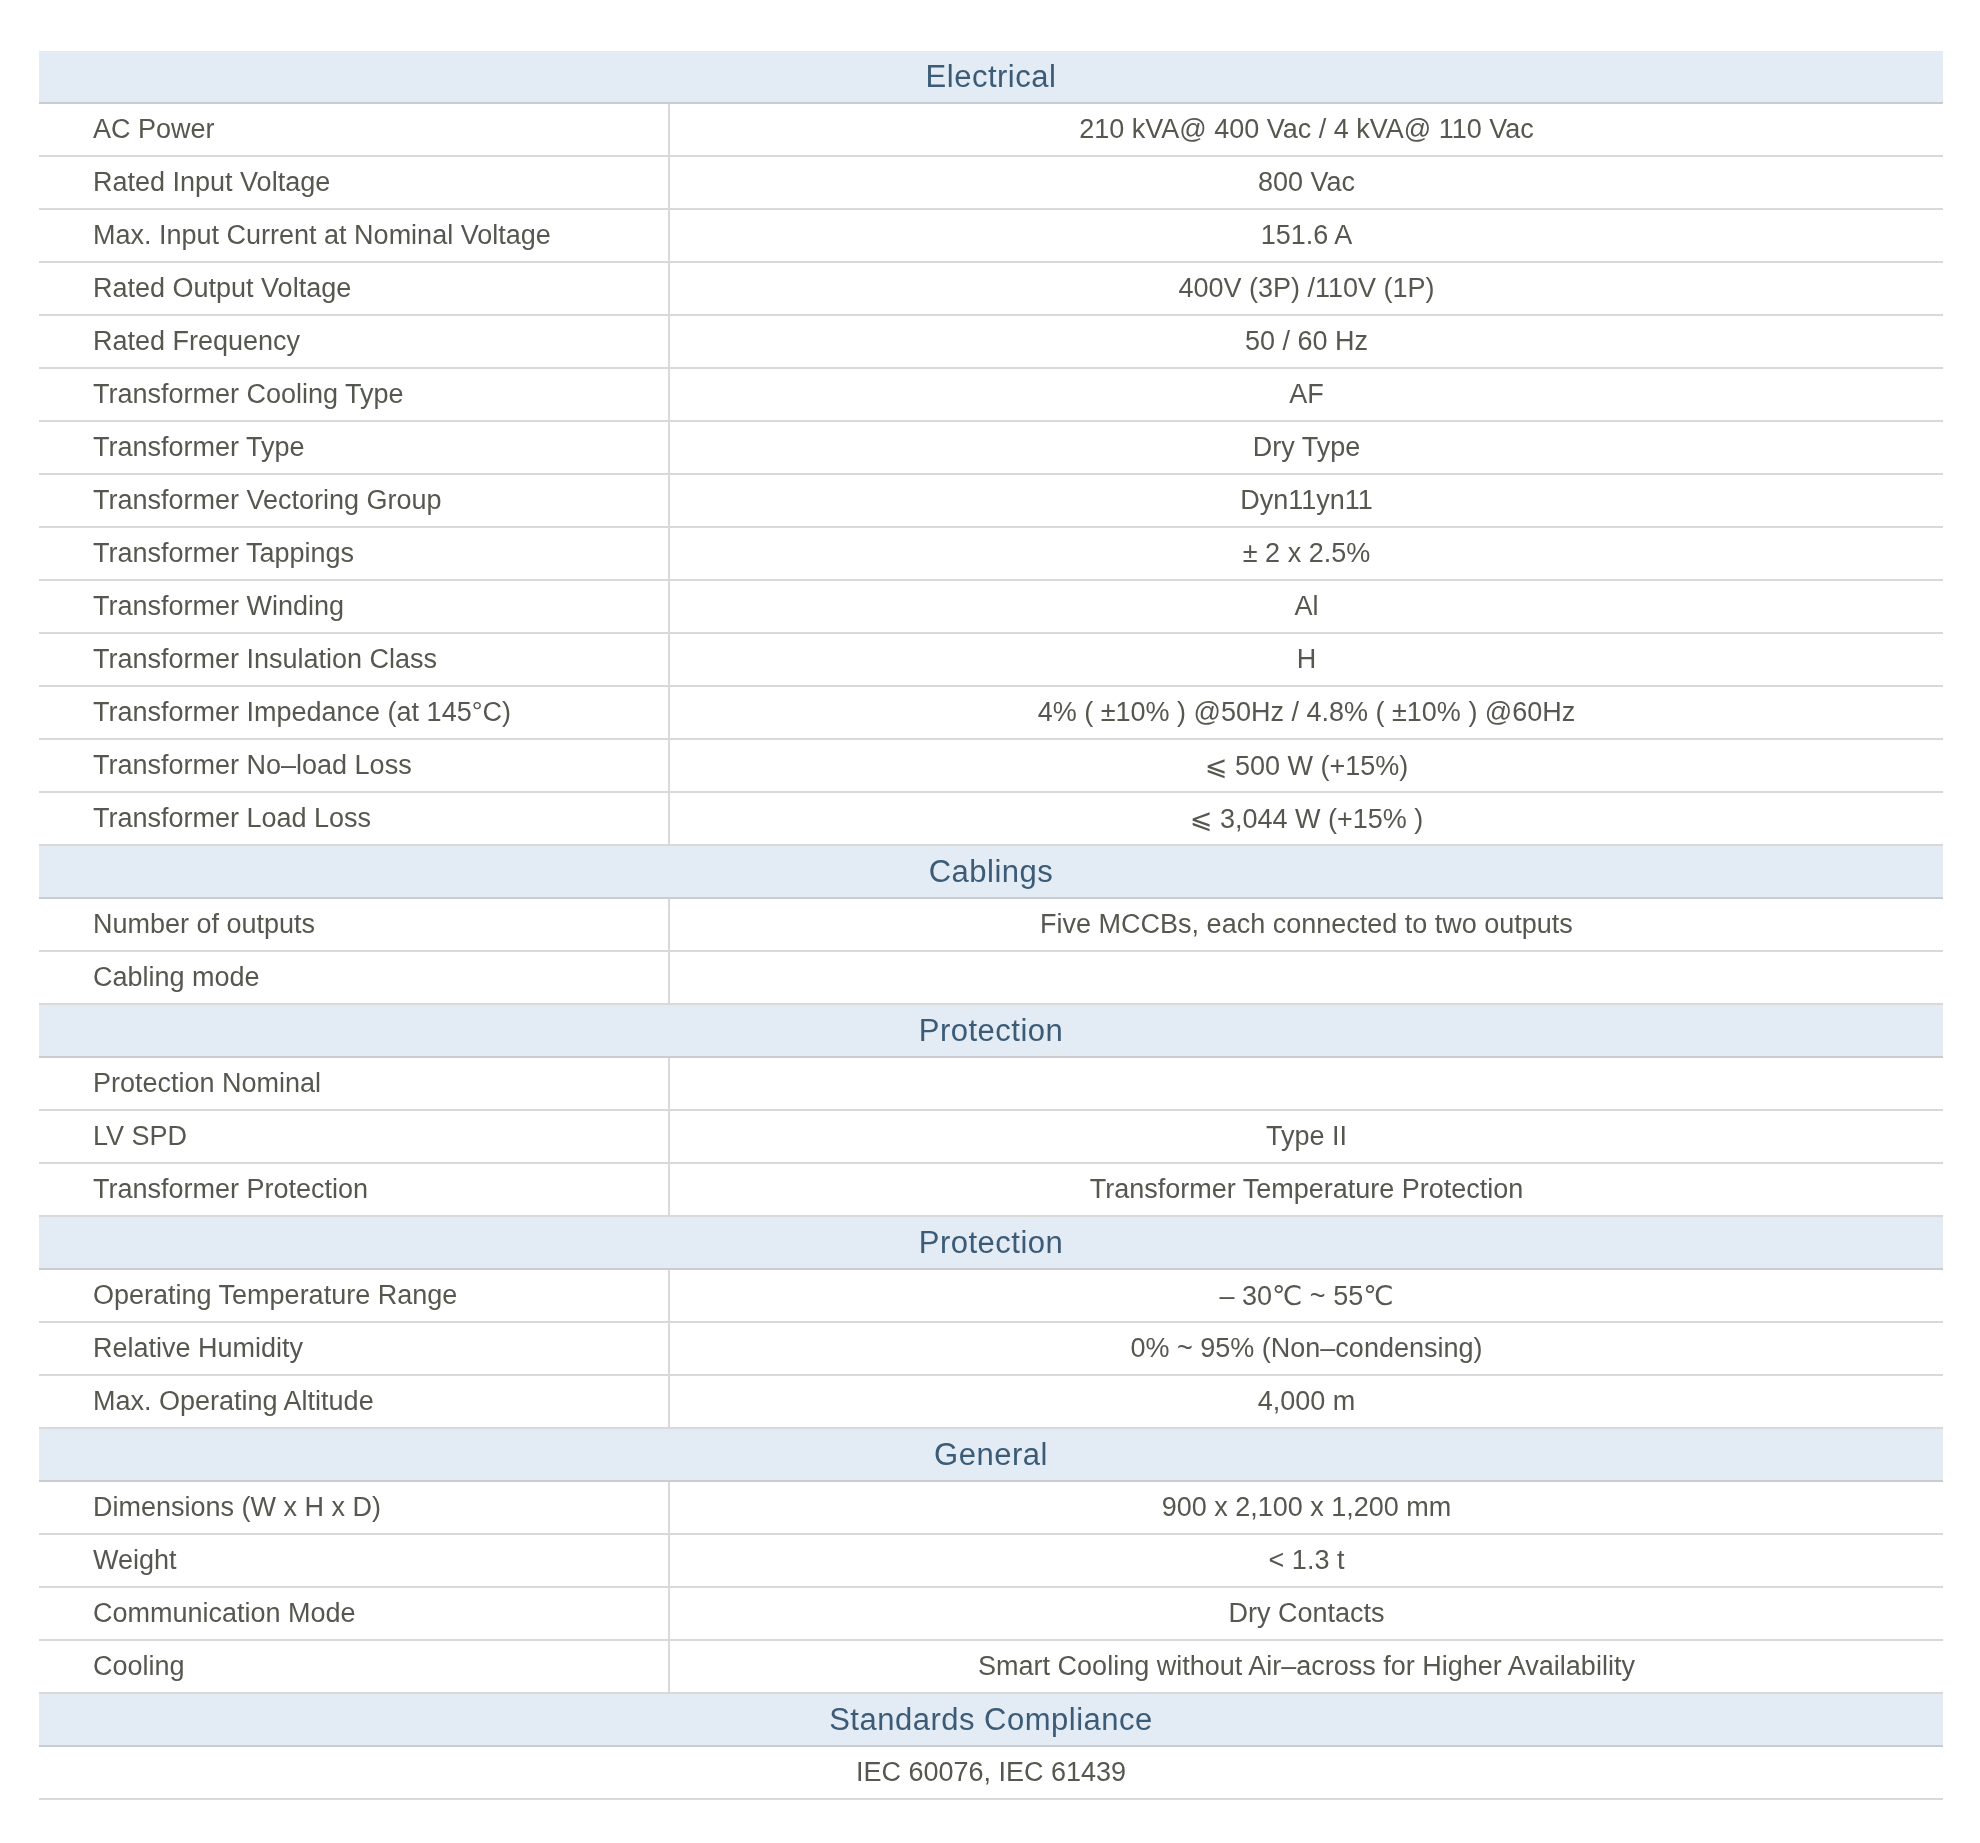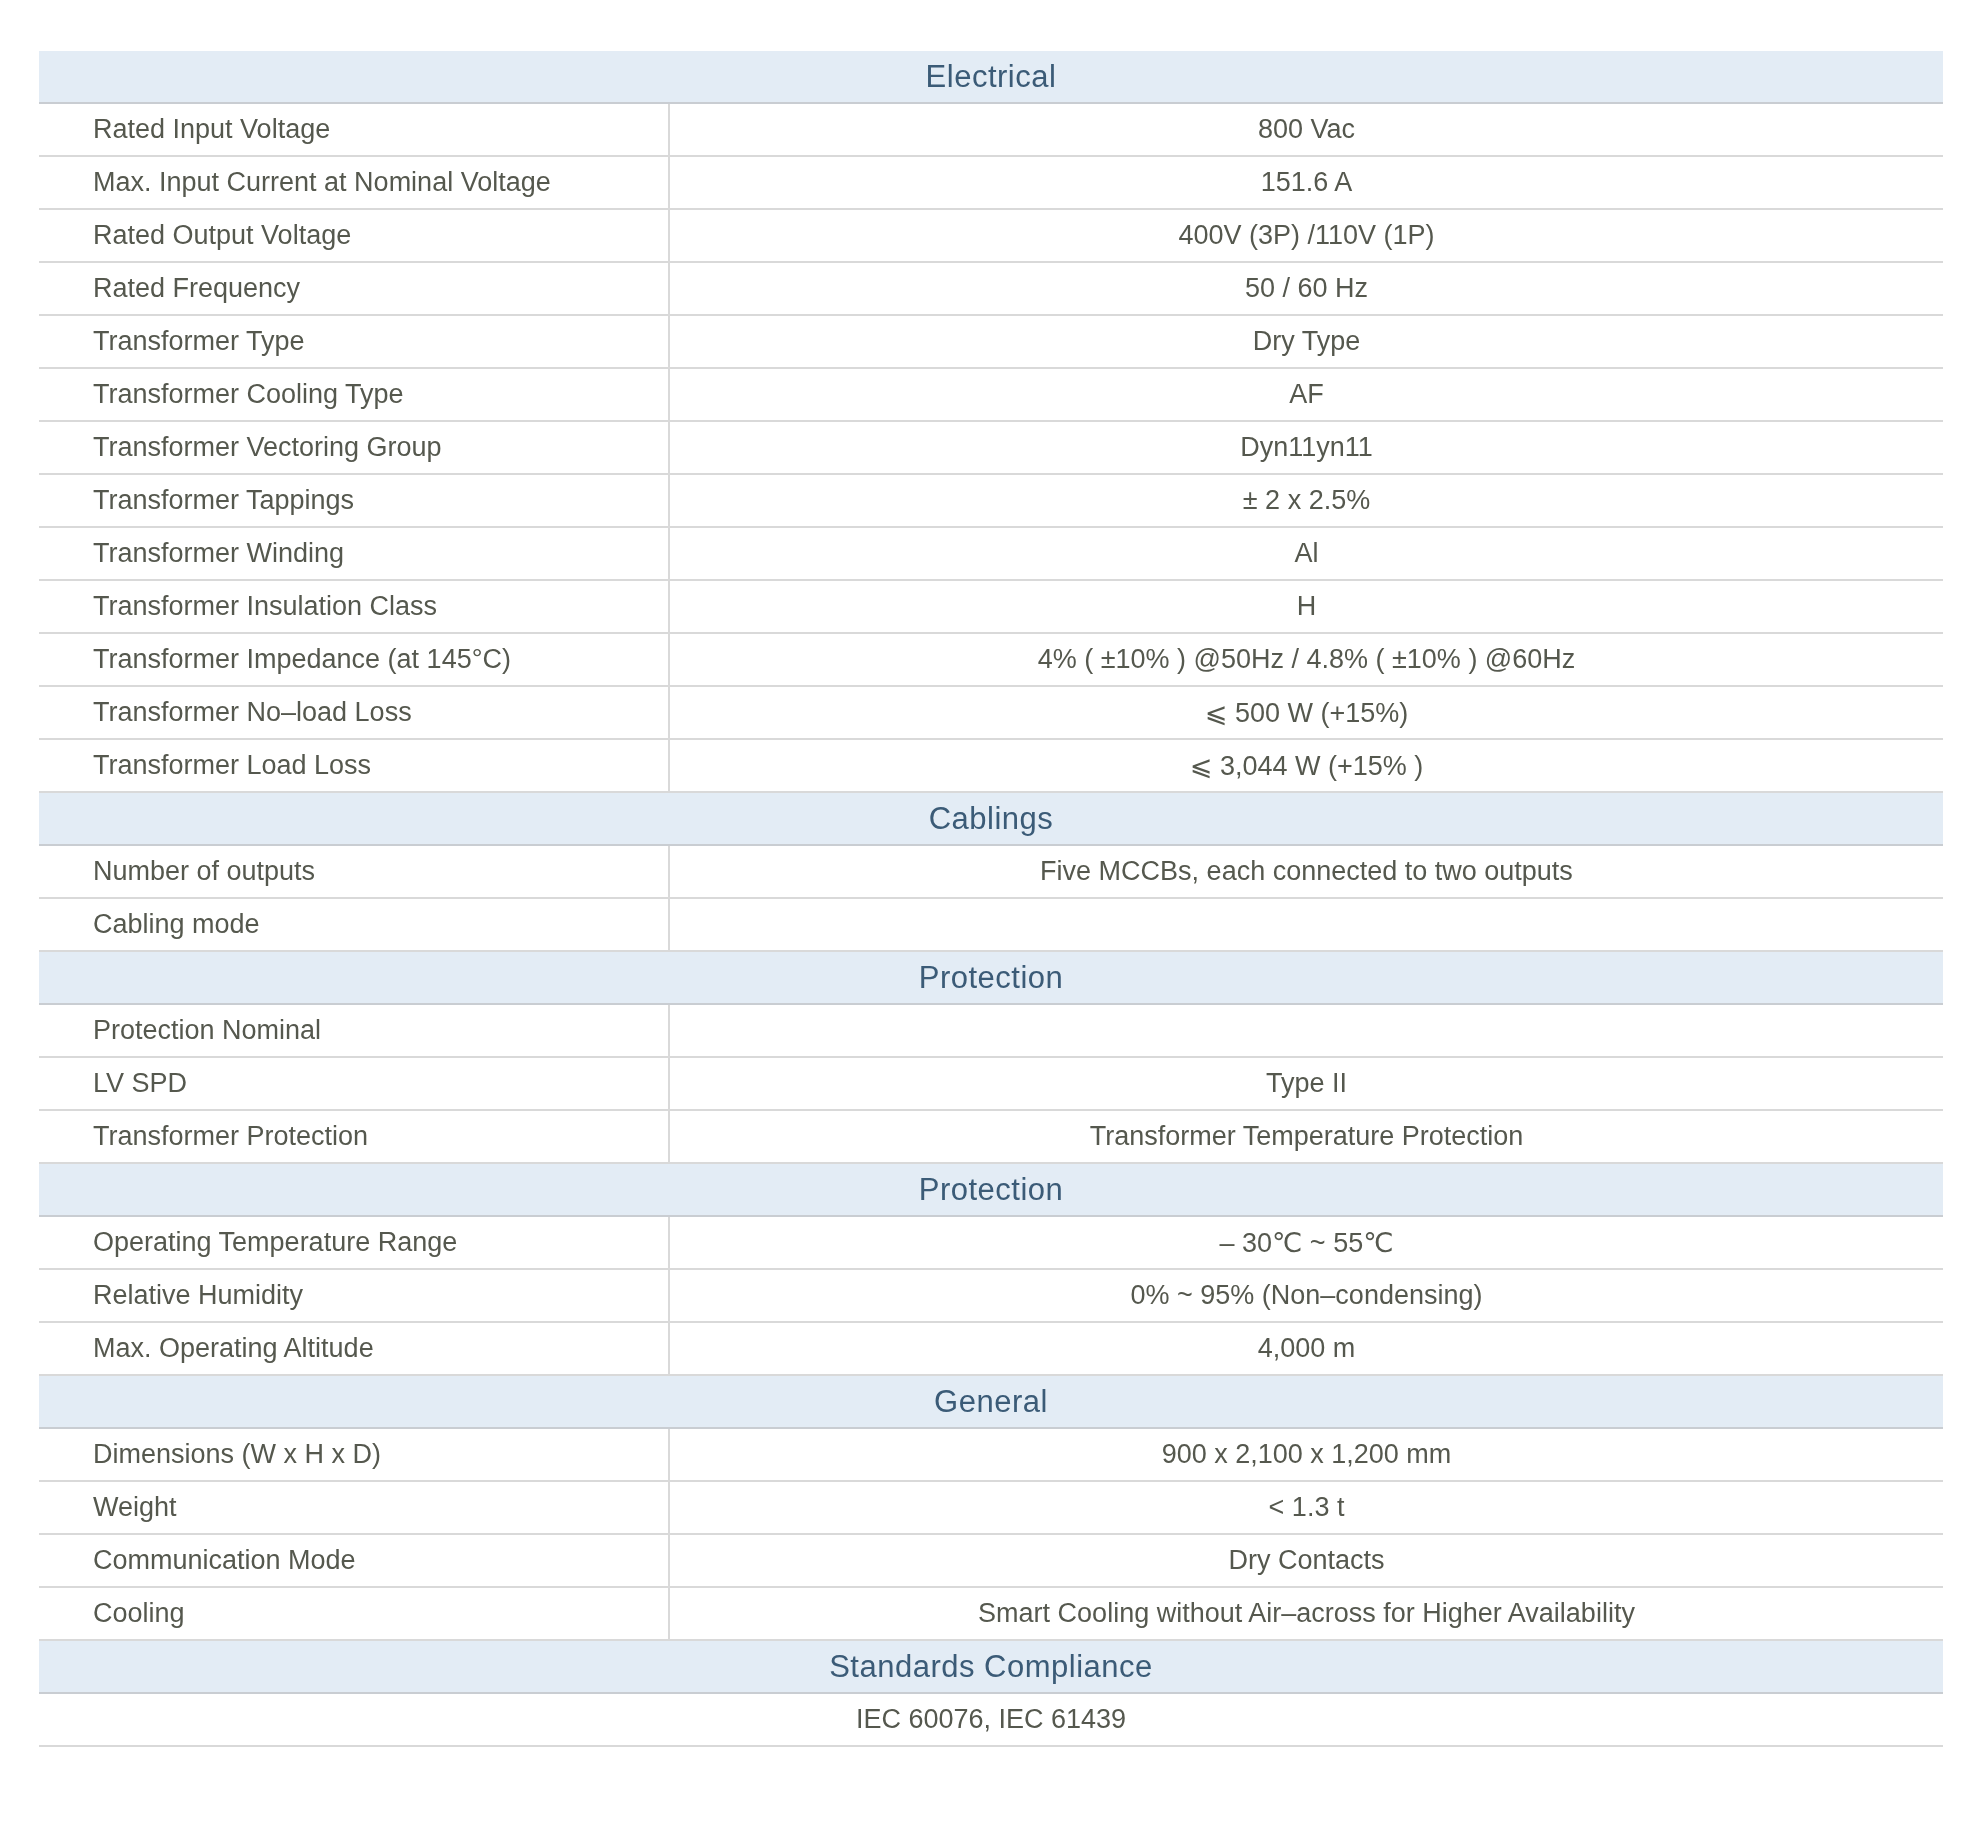--- a/index.html
+++ b/index.html
@@ -67,20 +67,24 @@
   }
 </style>
 </head>
 <body>
 
 <div id="page">
   <div id="spec-table">
   <section>
     <div class="section-header">Electrical</div>
 
+  <div class="spec-row">
+    <div class="label-cell">AC Power</div>
+    <div class="value-cell">210 kVA@ 400 Vac / 4 kVA@ 110 Vac</div>
+  </div>
 
   <div class="spec-row">
     <div class="label-cell">Rated Input Voltage</div>
     <div class="value-cell">800 Vac</div>
   </div>
 
   <div class="spec-row">
     <div class="label-cell">Max. Input Current at Nominal Voltage</div>
     <div class="value-cell">151.6 A</div>
   </div>
@@ -89,30 +93,30 @@
     <div class="label-cell">Rated Output Voltage</div>
     <div class="value-cell">400V (3P) /110V (1P)</div>
   </div>
 
   <div class="spec-row">
     <div class="label-cell">Rated Frequency</div>
     <div class="value-cell">50 / 60 Hz</div>
   </div>
 
   <div class="spec-row">
+    <div class="label-cell">Transformer Cooling Type</div>
+    <div class="value-cell">AF</div>
+  </div>
+
+  <div class="spec-row">
     <div class="label-cell">Transformer Type</div>
     <div class="value-cell">Dry Type</div>
   </div>
 
   <div class="spec-row">
-    <div class="label-cell">Transformer Cooling Type</div>
-    <div class="value-cell">AF</div>
-  </div>
-
-  <div class="spec-row">
     <div class="label-cell">Transformer Vectoring Group</div>
     <div class="value-cell">Dyn11yn11</div>
   </div>
 
   <div class="spec-row">
     <div class="label-cell">Transformer Tappings</div>
     <div class="value-cell">± 2 x 2.5%</div>
   </div>
 
   <div class="spec-row">

